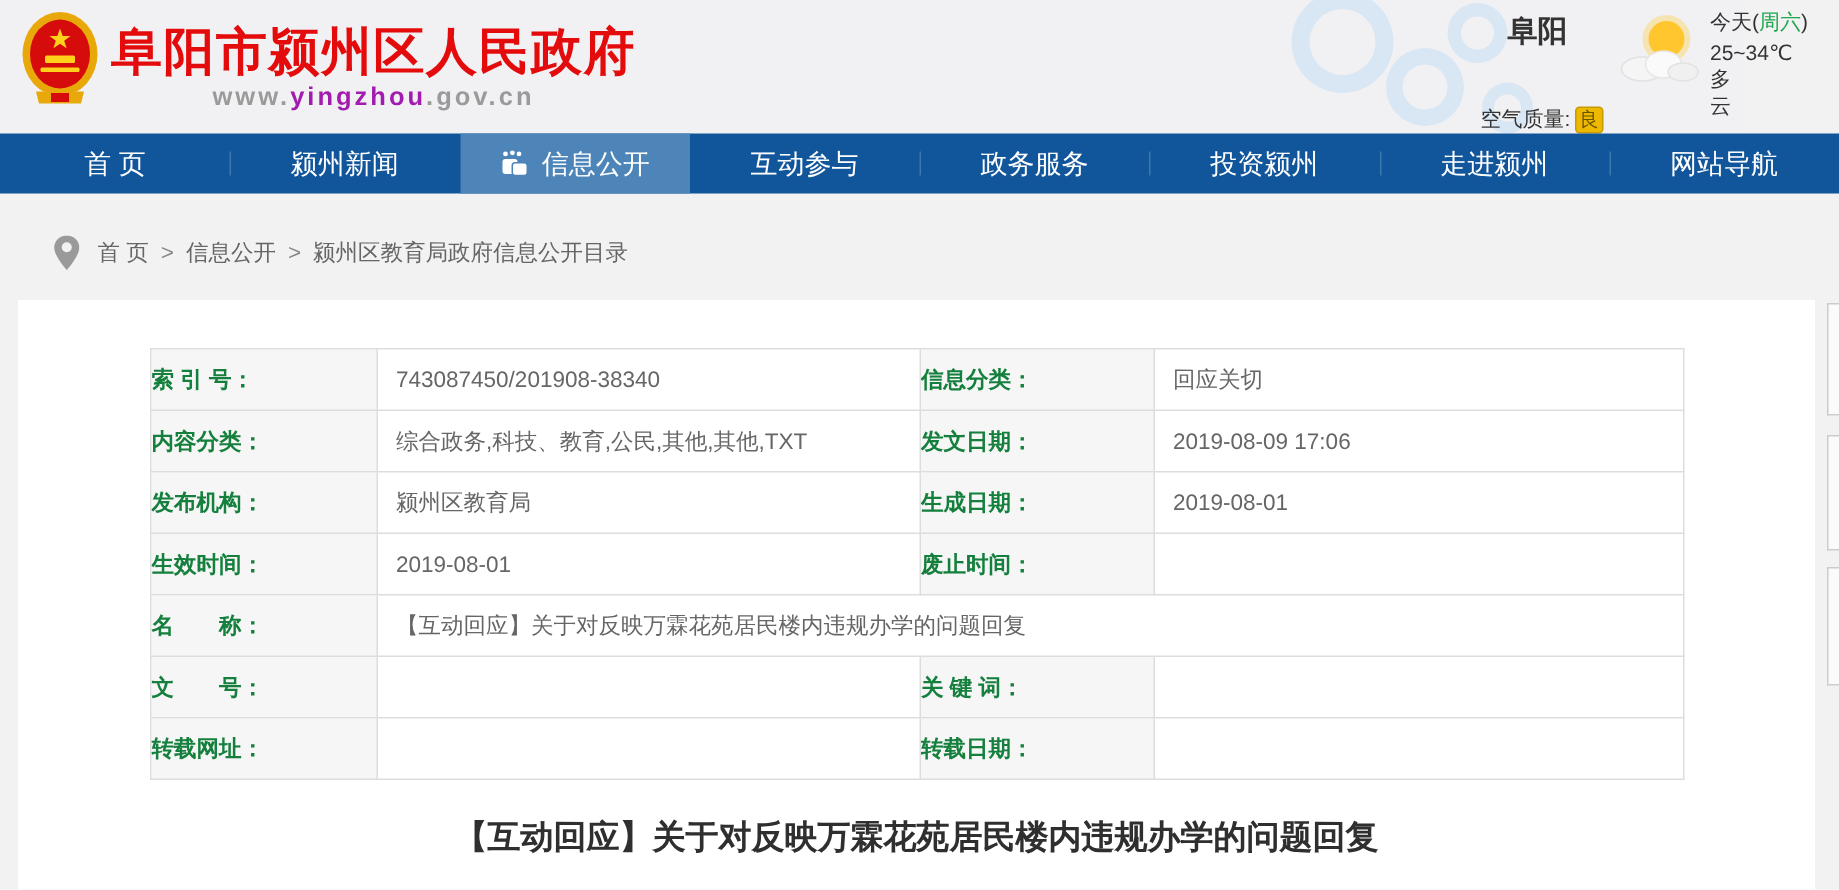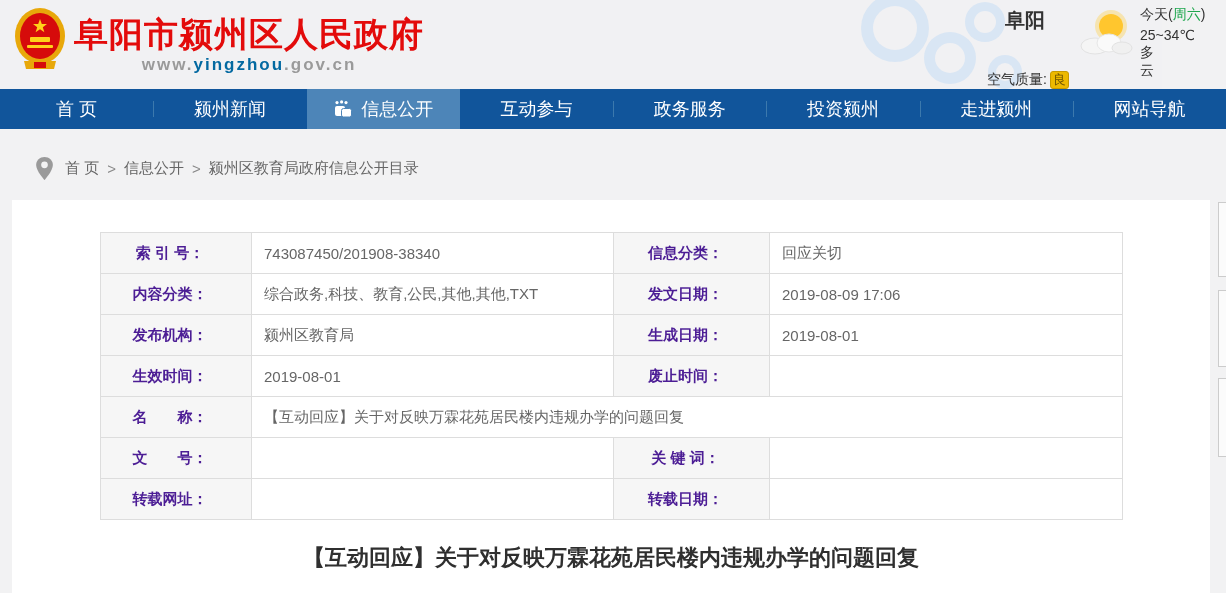--- a/index.html
+++ b/index.html
@@ -10,21 +10,21 @@
     background:#f2f2f3;
   }
 
   
   .header { position:absolute; top:0; left:0; width:1162px; height:89px; background:#f1f1f3; }
   .clouds { position:absolute; left:850px; top:0; width:180px; height:89px; }
   .logo-link { position:absolute; left:14px; top:7px; width:420px; height:78px; cursor:pointer; }
   .emblem { position:absolute; left:0; top:0; width:52px; height:66px; }
   .site-title { position:absolute; left:60px; top:5px; font-size:34px; font-weight:bold; color:#e30b0b; letter-spacing:1px; white-space:nowrap; }
   .site-url { position:absolute; left:60px; top:48px; width:350px; text-align:center; font-size:17px; font-weight:bold; color:#9a9a9a; letter-spacing:2px; }
-  .site-url .red { color:#0369a1;margin-top:12px; }
+  .site-url .red { color:#a21caf;margin-top:12px; }
 
   .w-city { position:absolute; left:1005px; top:7px; font-size:20px; font-weight:bold; color:#333; }
   .w-air  { position:absolute; left:987px; top:39px; font-size:14px; color:#333;margin-top:32px; }
   .aq-badge { display:inline-block; background:#edb900; color:#6b5200; border:1px solid #c79a00; border-radius:3px; padding:0 2px; font-size:13px; line-height:16px; margin-left:3px; }
   .w-icon { position:absolute; left:1076px; top:8px; width:58px; height:52px; }
   .w-day  { position:absolute; left:1140px; top:6px;  font-size:14px; color:#333; white-space:nowrap; }
   .w-day .green { color:#1fa74e; }
   .w-temp { position:absolute; left:1140px; top:27px; font-size:14px; color:#333; }
   .w-cond { position:absolute; left:1140px; top:44px; font-size:14px; color:#333; }
 
@@ -41,21 +41,21 @@
   .pin { margin-right:12px; display:flex; }
   .crumb { cursor:pointer; }
   .crumb.last { cursor:default; }
   .crumb-sep { margin:0 8px; color:#888; }
 
   
   .card { position:absolute; left:12px; top:200px; width:1198px; height:393px; background:#fff; }
 
   table.info { position:absolute; left:88px; top:32px; width:1022px; border-collapse:collapse; table-layout:fixed; }
   table.info td { border:1px solid #ddd; height:41px; font-size:15px; overflow:hidden; }
-  td.lbl { background:#f6f6f6; text-align:center; padding-right:12px; color:#4c1d95; font-weight:bold; white-space:nowrap; }
+  td.lbl { background:#f6f6f6; text-align:left; padding-right:12px; color:#15803d; font-weight:bold; white-space:nowrap; }
   td.val { padding-left:12px; color:#666; white-space:nowrap; }
 
   .article-title { position:absolute; left:0; top:343px; width:100%; text-align:center; font-size:22px; font-weight:bold; color:#2f2f2f; }
 
   
   .sliver { position:absolute; left:1218px; width:8px; background:#fbfbfb; border:1px solid #ccc; border-right:none; cursor:pointer; }
   .sliver.s1 { top:202px; height:75px; }
   .sliver.s2 { top:290px; height:77px; }
   .sliver.s3 { top:378px; height:79px; }
 </style>

